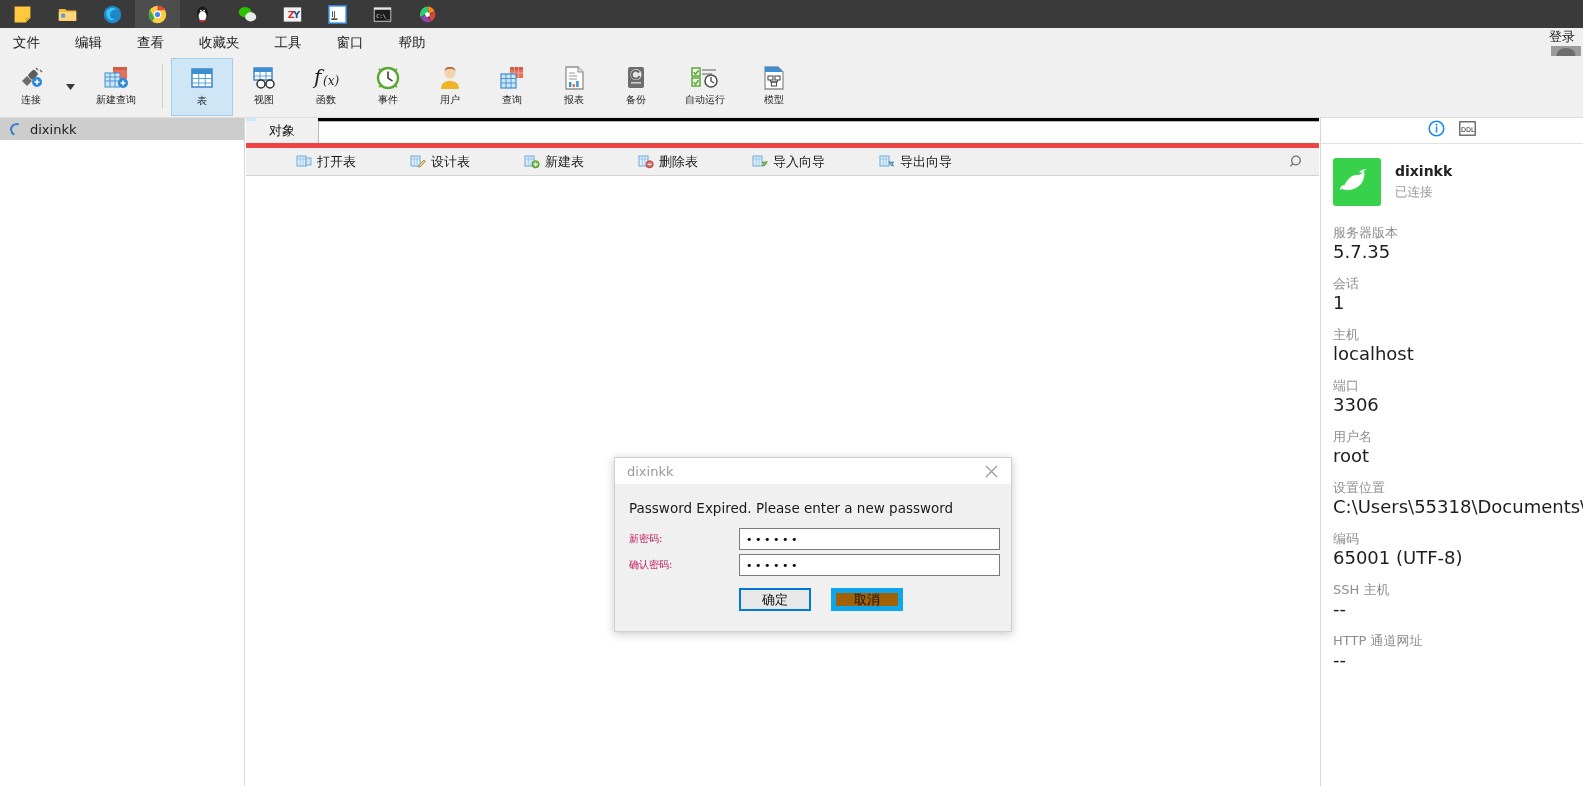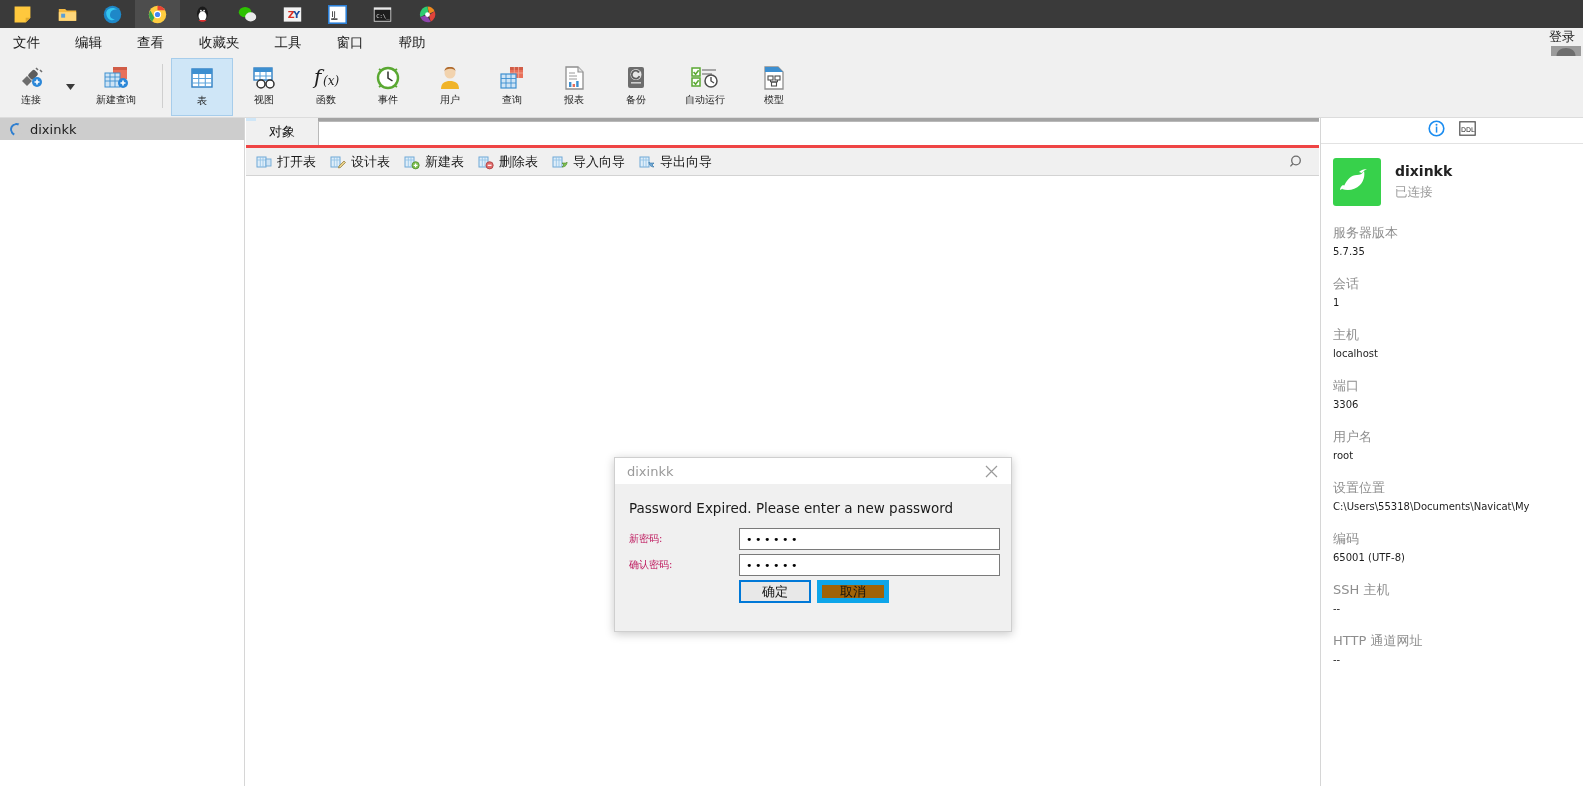--- a/index.html
+++ b/index.html
@@ -94,40 +94,40 @@
     border: 2px solid #2f7fd0; border-right-color: #cdcdcd; border-bottom-color: #cdcdcd;
     margin-right: 7px; transform: rotate(-20deg);
   }
 
   
   .center {
     position: absolute; left: 246px; top: 118px; width: 1073px; height: 668px;
     background: #ffffff;
   }
   .tabstrip {
-    height: 30px; background: #a3a3a3; display: flex; align-items: stretch;
-    border-bottom: 3px solid #ef4444; position: relative; text-align: right;
+    height: 30px; background: #000000; display: flex; align-items: stretch;
+    border-bottom: 5px solid #ef4444; position: relative; text-align: right;
   }
   .tabstrip::before{
     content:""; position:absolute; left:0; top:0; width:10px; height:3px; background:#cfe6f7;
   }
   .tab-obj {
     width: 72px; display:flex; align-items:center; justify-content:center;
     font-size: 13px; color:#111; font-family:"DejaVu Sans", sans-serif;
     background:#f0f0f0;
   }
   .tab-blank {
     flex: 1; background: #ffffff; border-left: 1px solid #b9b9b9;
     border-top: 1px solid #b9b9b9; margin-top: 3px;
   }
   .objbar {
     height: 28px; background: #f0f0f0; display: flex; align-items: center;
     border-bottom: 1px solid #d3d3d3; padding-left: 10px; position: relative;
   }
-  .ob-btn { display: flex; align-items: center; margin-right: 14px; cursor: default; }
+  .ob-btn { display: flex; align-items: flex-start; margin-right: 14px; cursor: default; margin-left: 40px; }
   .ob-ico { width: 16px; height: 16px; margin-right: 5px; }
   .ob-label { font-size: 13px; color: #1a1a1a; font-family: "DejaVu Sans", sans-serif; }
   .ob-search { position: absolute; right: 14px; top: 6px; }
   .grid-area { width: 100%; height: 610px; background: #ffffff; }
 
   
   .infopanel {
     position: absolute; left: 1320px; top: 118px; width: 263px; height: 668px;
     background: #ffffff; border-left: 1px solid #d6d6d6;
   }
@@ -143,21 +143,21 @@
   .ip-head-text { margin-left: 14px; }
   .ip-title { font-size: 14px; font-weight: bold; color: #222; font-family: "DejaVu Sans", sans-serif; }
   .ip-sub { font-size: 12.5px; color: #9b9b9b; margin-top: 5px; font-family: "DejaVu Sans", sans-serif; }
   .ip-list { padding: 18px 0 0 12px; }
   .ip-row { margin-bottom: 14px; }
   .ip-key {
     font-size: 13px; color: #8e8e8e; font-family: "DejaVu Sans", sans-serif;
     line-height: 17px;
   }
   .ip-val {
-    font-size: 10px; color: #1d1d1d; font-family: "DejaVu Sans", sans-serif;
+    font-size: 18px; color: #1d1d1d; font-family: "DejaVu Sans", sans-serif;
     line-height: 18px; margin-top: 2px; white-space: nowrap; overflow: hidden;
   }
 
   
   .dlg {
     position: absolute; left: 614px; top: 457px; width: 398px; height: 175px;
     background: #f0f0f0; border: 1px solid #cfcfcf;
     box-shadow: 0 2px 9px rgba(0,0,0,0.22);
   }
   .dlg-title {
@@ -178,21 +178,21 @@
   .dlg-field.second { margin-top: 4px; }
   .dlg-flabel {
     width: 110px; font-size: 10px; color: #be185d; font-family: "DejaVu Sans", sans-serif;
   }
   .dlg-input {
     width: 261px; height: 22px; background: #ffffff; border: 1px solid #7a7a7a;
     display: flex; align-items: center; padding-left: 6px;
     font-size: 11px; letter-spacing: 2.5px; color: #000;
     font-family: "DejaVu Sans", sans-serif;
   }
-  .dlg-buttons { display: flex; gap: 6px; margin-top: 4px; padding-left: 124px; }
+  .dlg-buttons { display: flex; gap: 20px; margin-top: 12px; padding-left: 124px; }
   .dlg-btn {
     width: 72px; height: 23px; display: flex; align-items: center; justify-content: center;
     font-size: 13px; color: #111; font-family: "DejaVu Sans", sans-serif;
     background: #a16207; border: 5px solid #0ea5e9; cursor: default;
   }
   .dlg-btn.primary { background: #e8e8e8; border: 2px solid #0078d7; }
 </style>
 </head>
 <body>
 

